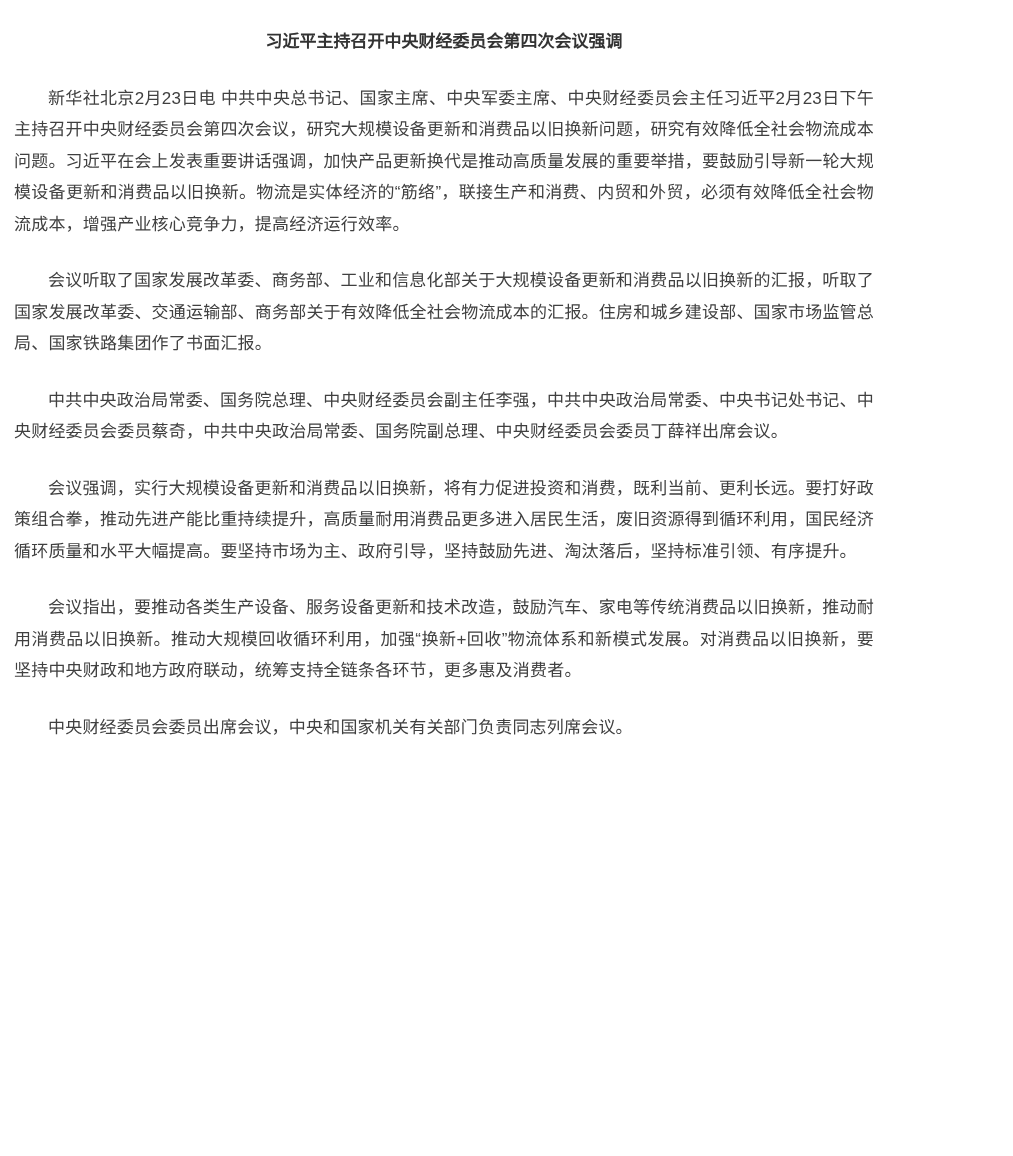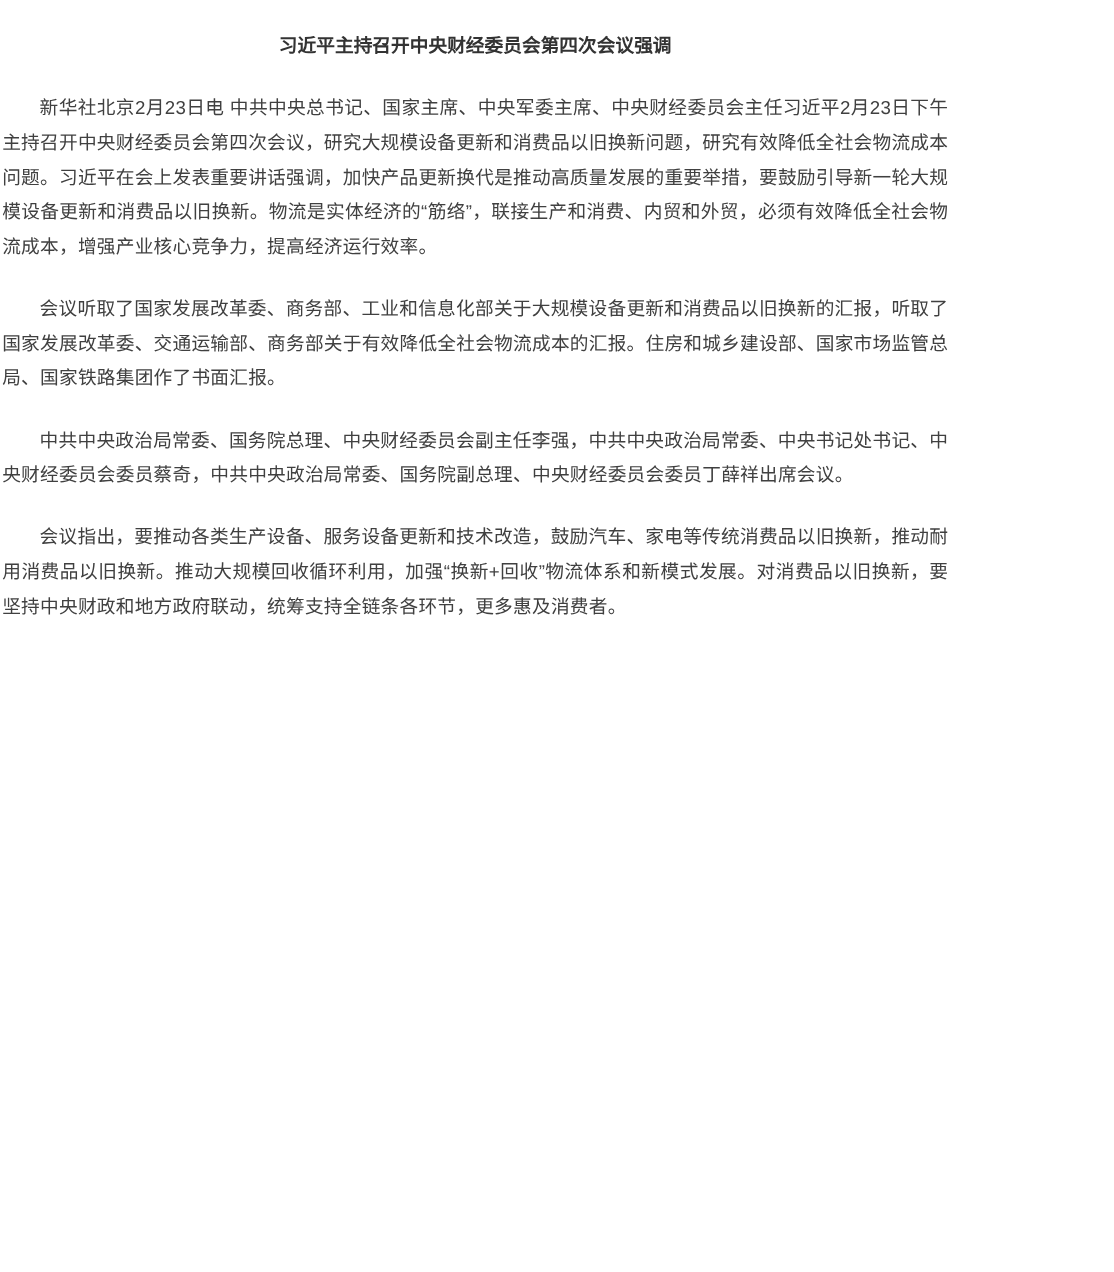--- a/index.html
+++ b/index.html
@@ -13,20 +13,21 @@
   }
   .article {
     width: 864px;
     min-height: 1156px;
     box-sizing: border-box;
     padding: 26px 2px 60px 2px;
     background: #ffffff;
     color: #404040;
     font-size: 17px;
     line-height: 31.5px;
+    margin-left: 12px;
   }
   .headline {
     font-weight: 700;
     text-align: center;
     color: #333333;
     margin: 0 0 25px 0;
     font-size: 17px;
     line-height: 31.5px;
   }
   .para {
@@ -41,14 +42,16 @@
 </style>
 </head>
 <body>
 
 <div class="article">
   <p class="headline">习近平主持召开中央财经委员会第四次会议强调</p>
 
   <p class="para">新华社北京2月23日电 中共中央总书记、国家主席、中央军委主席、中央财经委员会主任习近平2月23日下午主持召开中央财经委员会第四次会议，研究大规模设备更新和消费品以旧换新问题，研究有效降低全社会物流成本问题。习近平在会上发表重要讲话强调，加快产品更新换代是推动高质量发展的重要举措，要鼓励引导新一轮大规模设备更新和消费品以旧换新。物流是实体经济的“筋络”，联接生产和消费、内贸和外贸，必须有效降低全社会物流成本，增强产业核心竞争力，提高经济运行效率。</p>
   <p class="para">会议听取了国家发展改革委、商务部、工业和信息化部关于大规模设备更新和消费品以旧换新的汇报，听取了国家发展改革委、交通运输部、商务部关于有效降低全社会物流成本的汇报。住房和城乡建设部、国家市场监管总局、国家铁路集团作了书面汇报。</p>
   <p class="para">中共中央政治局常委、国务院总理、中央财经委员会副主任李强，中共中央政治局常委、中央书记处书记、中央财经委员会委员蔡奇，中共中央政治局常委、国务院副总理、中央财经委员会委员丁薛祥出席会议。</p>
+  <p class="para">会议强调，实行大规模设备更新和消费品以旧换新，将有力促进投资和消费，既利当前、更利长远。要打好政策组合拳，推动先进产能比重持续提升，高质量耐用消费品更多进入居民生活，废旧资源得到循环利用，国民经济循环质量和水平大幅提高。要坚持市场为主、政府引导，坚持鼓励先进、淘汰落后，坚持标准引领、有序提升。</p>
   <p class="para">会议指出，要推动各类生产设备、服务设备更新和技术改造，鼓励汽车、家电等传统消费品以旧换新，推动耐用消费品以旧换新。推动大规模回收循环利用，加强“换新+回收”物流体系和新模式发展。对消费品以旧换新，要坚持中央财政和地方政府联动，统筹支持全链条各环节，更多惠及消费者。</p>
+  <p class="para">中央财经委员会委员出席会议，中央和国家机关有关部门负责同志列席会议。</p>
 </div>
 
 </body></html>

